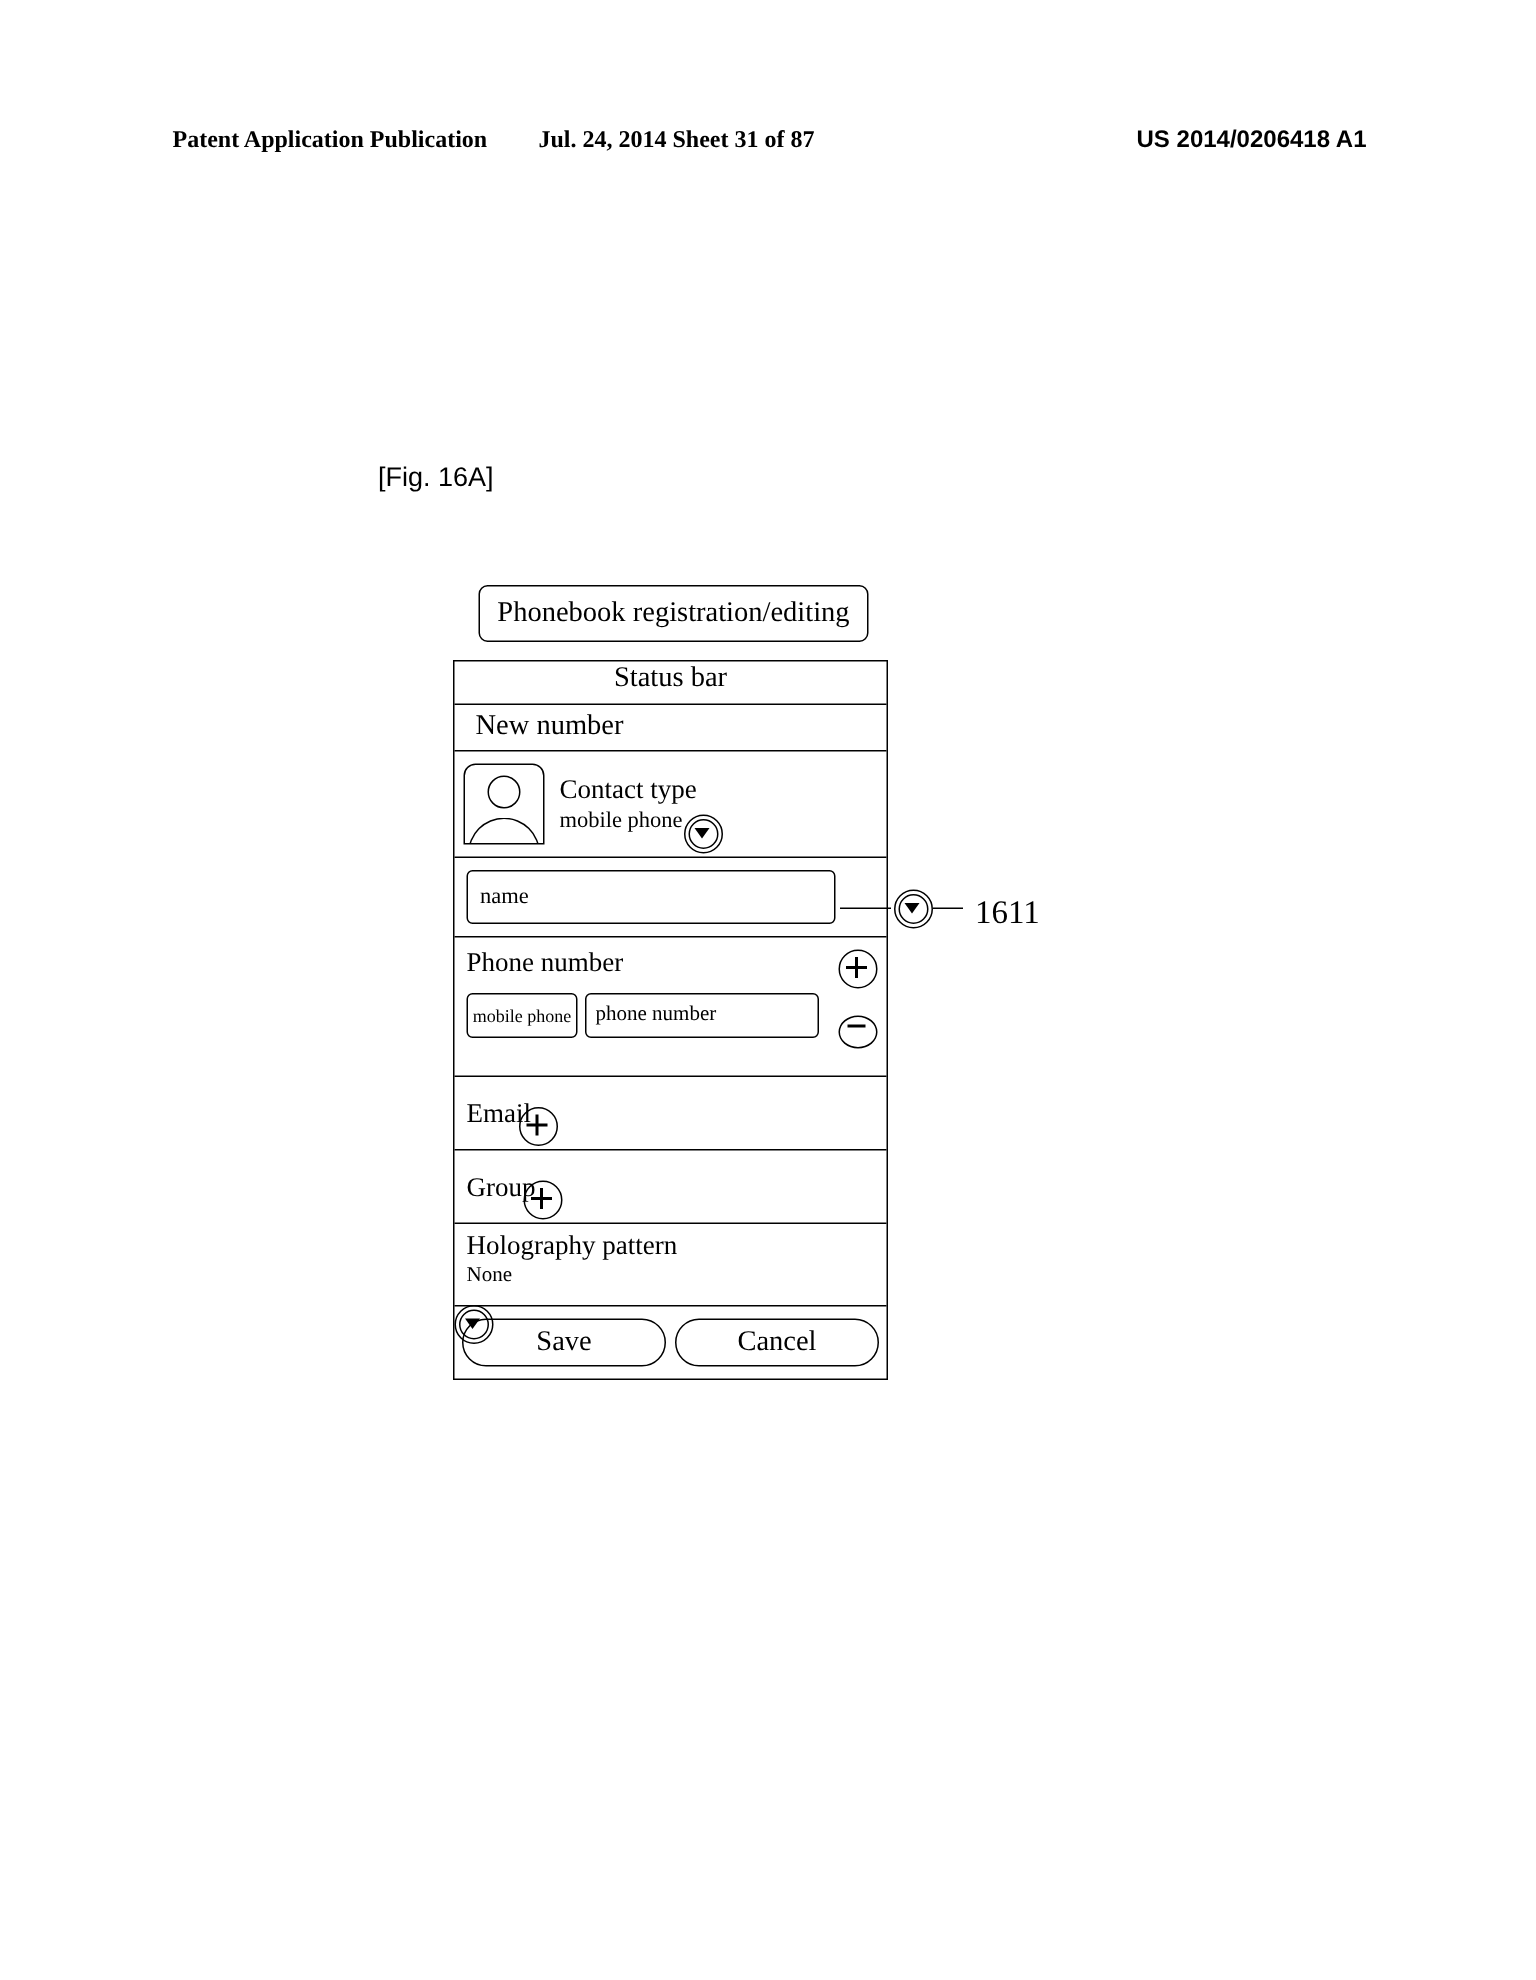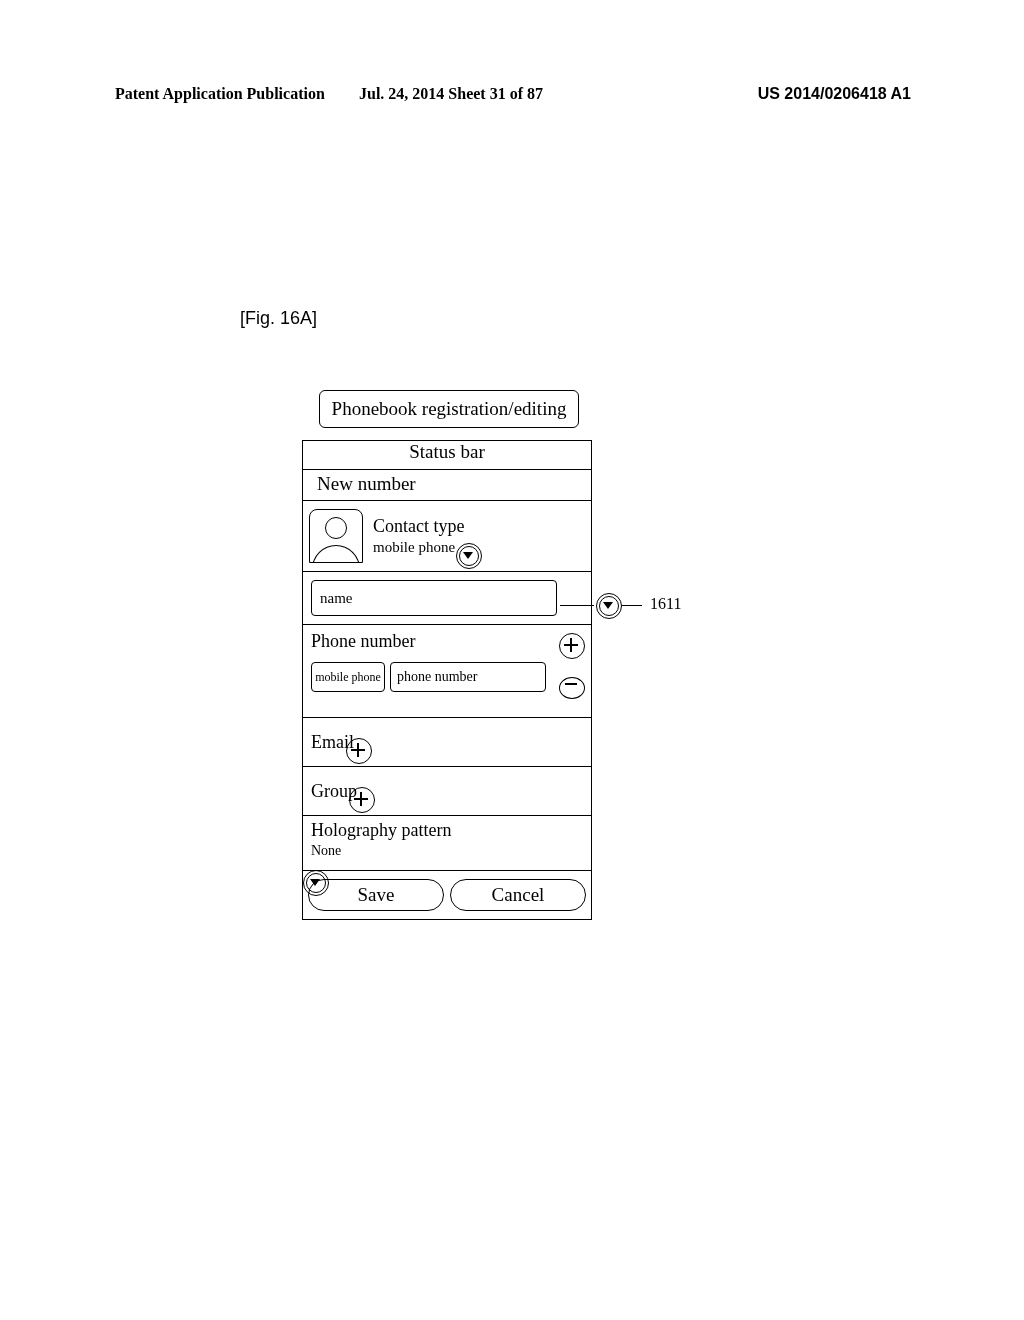--- a/index.html
+++ b/index.html
@@ -20,21 +20,21 @@
     height: 30px;
     font-size: 16px;
     font-weight: bold;
   }
   .hdr-left { position: absolute; left: 115px; }
   .hdr-mid  { position: absolute; left: 359px; }
   .hdr-right{ position: absolute; right: 113px; font-family: Arial, sans-serif; }
   .fig-label {
     position: absolute;
     top: 308px;
-    left: 240px;
+    left: 252px;
     font-family: Arial, sans-serif;
     font-size: 18px;
   }
 
   .figure {
     position: absolute;
     top: 390px;
     left: 302px;
     width: 288px;
   }
@@ -184,21 +184,21 @@
     height: 40px; display:flex; align-items:center; justify-content:center; gap:6px;
     padding: 4px;
   }
   .btn {
     width: 134px; height: 30px; border:1.5px solid #000; border-radius:16px;
     display:flex; align-items:center; justify-content:center; font-size:19px;
   }
 
   .callout {
     position: absolute;
-    font-size: 16px;
+    font-size: 22px;
   }
   .callout-line {
     position: absolute;
     height: 0;
     border-top: 1.5px solid #000;
   }
 </style>
 </head>
 <body>
 

